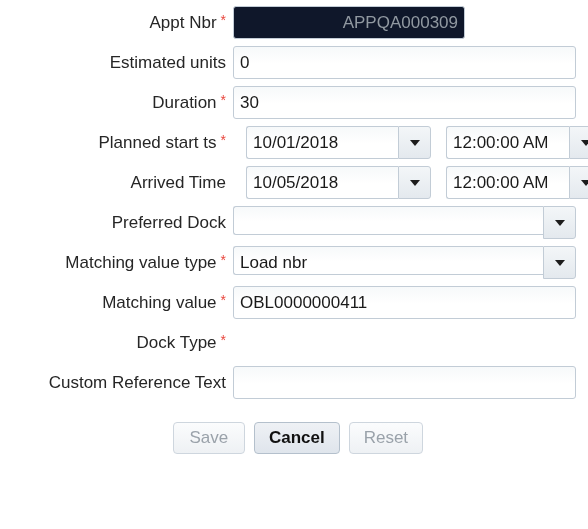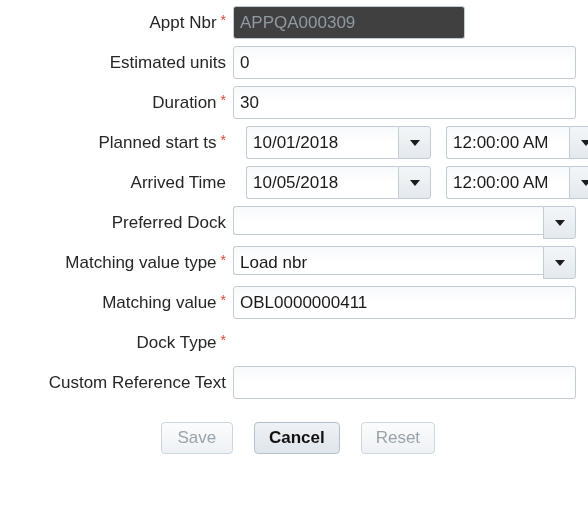--- a/index.html
+++ b/index.html
@@ -62,24 +62,25 @@
     font-family: "Liberation Sans", sans-serif;
     font-size: 17px;
     color: #1a1a1a;
     padding: 0 6px;
     line-height: 31px;
     outline: none;
   }
   .inp.full { width: 343px; }
   .inp.short { width: 232px; }
   .inp.disabled {
-    background: #404040;
+    background: #0f172a;
     background-image: none;
     color: #9199a1;
     border-color: #c2ccd6;
+    text-align: right;
   }
 
   
   .combo { display: flex; align-items: flex-start; margin-left: 13px; }
   .combo .inp { border-top-right-radius: 0; border-bottom-right-radius: 0; border-right: none; }
   .arrow-btn {
     width: 33px;
     height: 33px;
     border: 1px solid #c2ccd6;
     border-radius: 0 3px 3px 0;
@@ -114,21 +115,21 @@
     padding: 0 6px;
     line-height: 31px;
     white-space: nowrap;
     overflow: hidden;
   }
 
   
   .btn-row {
     display: flex;
     justify-content: center;
-    gap: 21px;
+    gap: 9px;
     margin-top: 16px;
     padding-left: 8px;
   }
   .btn {
     height: 32px;
     min-width: 72px;
     padding: 0 14px;
     border-radius: 4px;
     font-family: "Liberation Sans", sans-serif;
     font-size: 17px;

